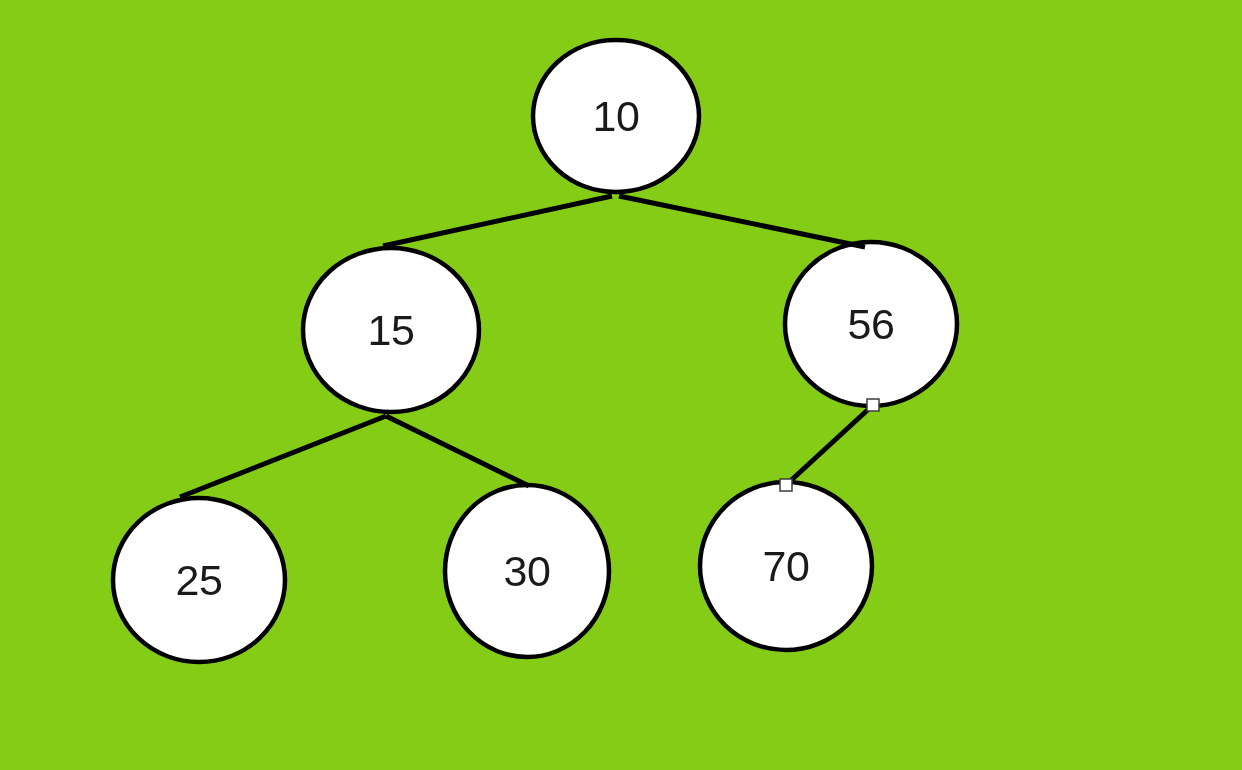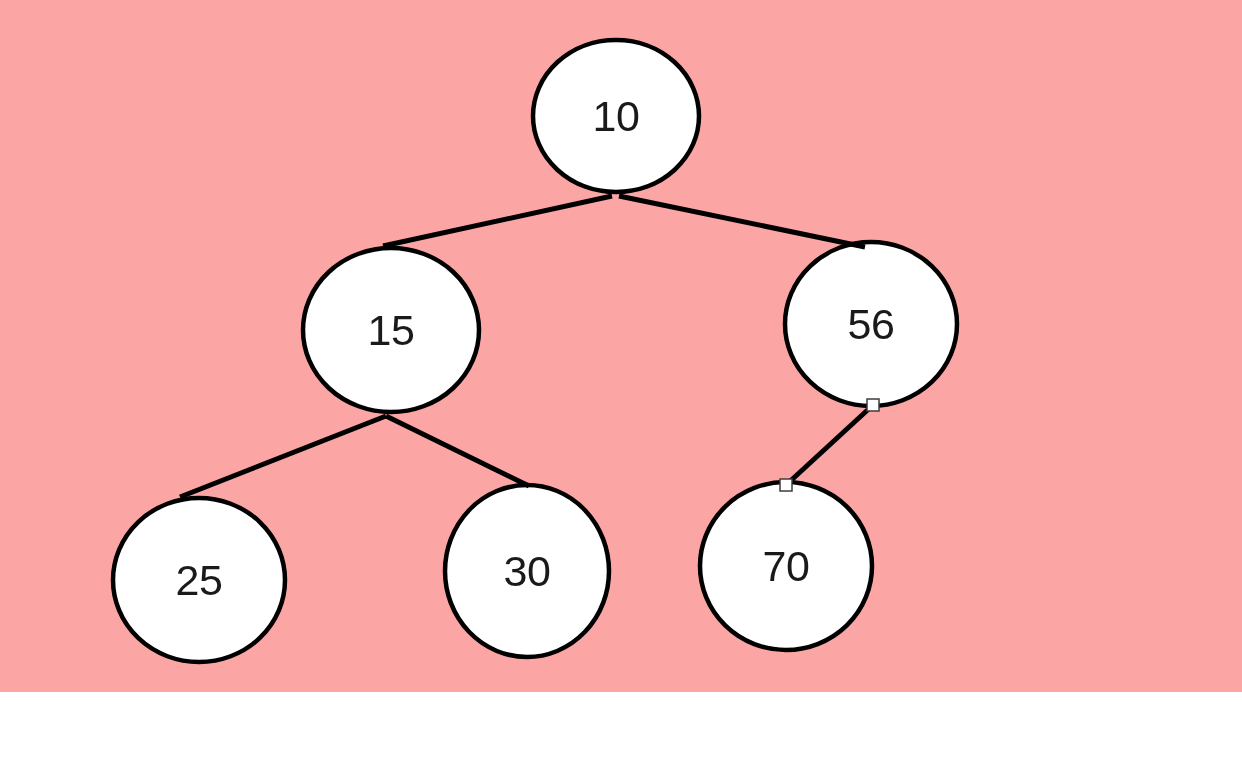--- a/index.html
+++ b/index.html
@@ -6,22 +6,22 @@
     margin: 0;
     padding: 0;
     width: 1242px;
     height: 770px;
     overflow: hidden;
     background: #ffffff;
   }
   .canvas-wrap {
     position: relative;
     width: 1242px;
-    height: 692px;
-    background: #fca5a5;
+    height: 770px;
+    background: #84cc16;
   }
   svg.tree-svg {
     display: block;
     width: 1242px;
     height: 770px;
   }
   svg.tree-svg text {
     font-family: "Liberation Sans", "DejaVu Sans", sans-serif;
     font-size: 43px;
     font-weight: 400;

